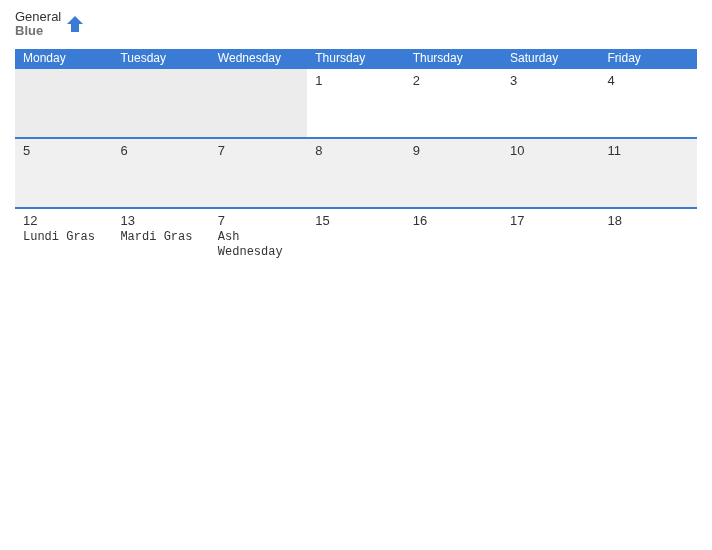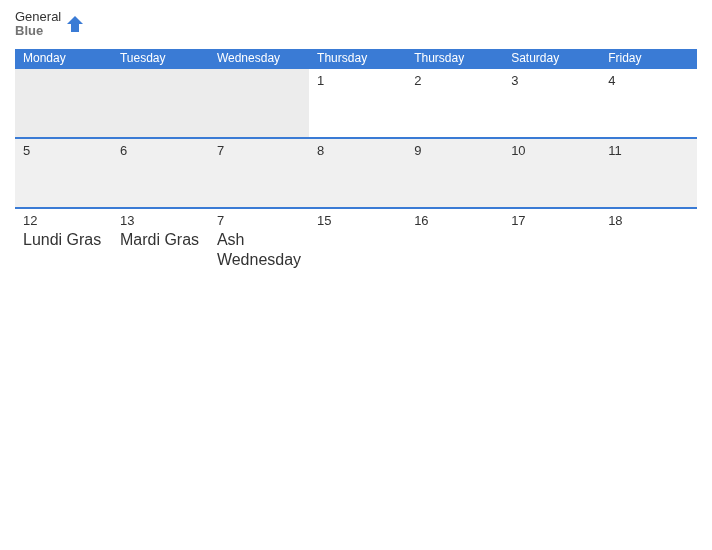--- a/index.html
+++ b/index.html
@@ -83,23 +83,24 @@
       border-top: 2px solid #3a7bd5;
     }
     .day-number {
       display: block;
       font-size: 13px;
       color: #333;
       margin-bottom: 2px;
     }
     .event-label {
       display: block;
-      font-size: 16px;
+      font-size: 12px;
       color: #333;
       line-height: 1.3;
+      font-family: Liberation Mono, monospace;
     }
     .empty-cell {
       background: #f5f5f5;
     }
     
     .row-even td { background: #f0f0f0; }
     .row-odd td { background: #fff; }
     .row-odd td.empty-cell { background: #ececec; }
   </style>
 </head>

